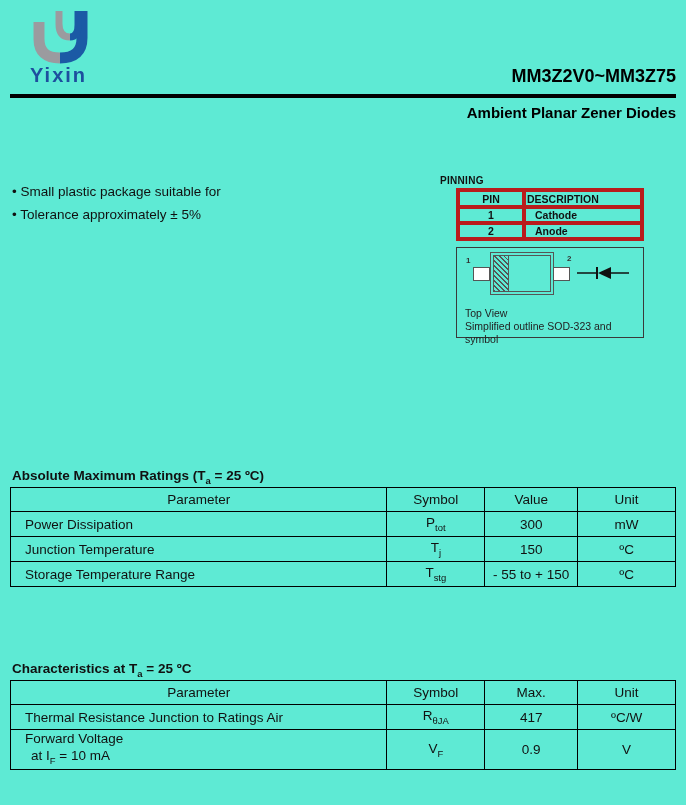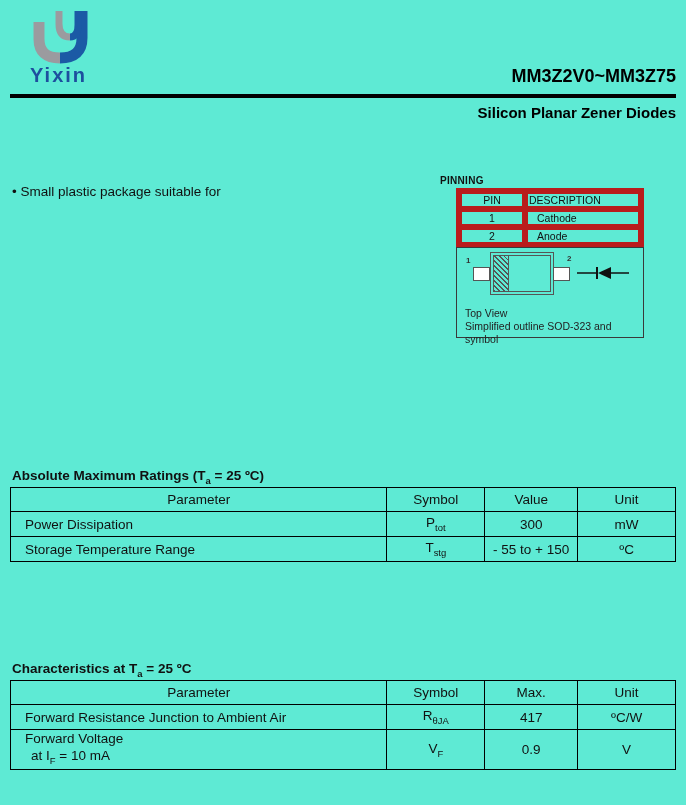--- a/index.html
+++ b/index.html
@@ -20,21 +20,21 @@
 
   
   .features { position:absolute; left:12px; top:181px; width:330px; font-size:13.5px; }
   .features-heading { font-weight:bold; margin-bottom:8px; }
   .feat-line { line-height:22.5px; }
   .feat-line.indent { padding-left:7px; }
 
   
   .pinning-label { position:absolute; left:440px; top:175px; font-size:10px; font-weight:bold; letter-spacing:0.3px; }
   .pin-table { position:absolute; left:456px; top:188px; width:188px; border-collapse:collapse; border:2px solid #222; font-size:10.5px; }
-  .pin-table th, .pin-table td { border:6px solid #b91c1c; font-weight:normal; }
+  .pin-table th, .pin-table td { border:4px solid #b91c1c; font-weight:bold; }
   .pin-table th { height:17px; border-bottom:2px solid #222; }
   .pin-table td { height:16px; }
   .pin-col { width:66px; text-align:center; }
   .desc-col { text-align:left; padding-left:1px; }
   .pin-table td.desc-col { padding-left:9px; }
 
   
   .pkg-box { position:absolute; left:456px; top:247px; width:188px; height:91px; border:1.5px solid #3a3a3a; }
   .pkg-body { position:absolute; left:33px; top:4px; width:64px; height:43px; border:1px solid #555; padding:2px; }
   .pkg-body-inner { width:100%; height:100%; border:1px solid #555; position:relative; overflow:hidden; }
@@ -82,24 +82,25 @@
       <path d="M11,14 V31 Q11,50 32,50" fill="none" stroke="#9b9b9f" stroke-width="11"></path>
       <path d="M32,50 Q54,50 54,30 V3" fill="none" stroke="#1b5aa5" stroke-width="11"></path>
       <path d="M31,3 V16 Q31,29 42,29" fill="none" stroke="#9b9b9f" stroke-width="7"></path>
       <path d="M42,29 Q50,29 50,17 V3" fill="none" stroke="#1b5aa5" stroke-width="7"></path>
     </svg>
     <div class="logo-text">Yixin</div>
   </div>
 
   <div class="part-number">MM3Z2V0~MM3Z75</div>
   <div class="rule-thick"></div>
-  <div class="subtitle">Silicon Planar Zener Diodes</div>
+  <div class="subtitle">Ambient Planar Zener Diodes</div>
 
   <div class="features">
     <div class="feat-line">• Small plastic package suitable for</div>
+    <div class="feat-line">• Tolerance approximately ± 5%</div>
   </div>
 
   <div class="pinning-label">PINNING</div>
   <table class="pin-table">
     <tbody>
         <tr>
       <th class="pin-col">PIN</th>
       <th class="desc-col">DESCRIPTION</th>
     </tr>
     <tr>
@@ -145,40 +146,46 @@
       <th class="c-val">Value</th>
       <th class="c-unit">Unit</th>
     </tr>
     <tr>
       <td class="c-param">Power Dissipation</td>
       <td class="c-sym"><span>P</span><sub>tot</sub></td>
       <td class="c-val">300</td>
       <td class="c-unit">mW</td>
     </tr>
     <tr>
+      <td class="c-param">Junction Temperature</td>
+      <td class="c-sym"><span>T</span><sub>j</sub></td>
+      <td class="c-val">150</td>
+      <td class="c-unit">ºC</td>
+    </tr>
+    <tr>
       <td class="c-param">Storage Temperature Range</td>
       <td class="c-sym"><span>T</span><sub>stg</sub></td>
       <td class="c-val">- 55 to + 150</td>
       <td class="c-unit">ºC</td>
     </tr>
   </tbody>
     </table>
 
   <div class="sec-heading h-char"><span>Characteristics at T</span><sub>a</sub><span> = 25 ºC</span></div>
 
   <table class="spec-table t-char">
     <tbody>
         <tr>
       <th class="c-param">Parameter</th>
       <th class="c-sym">Symbol</th>
       <th class="c-val">Max.</th>
       <th class="c-unit">Unit</th>
     </tr>
     <tr>
-      <td class="c-param">Forward Resistance Junction to Ambient Air</td>
+      <td class="c-param">Thermal Resistance Junction to Ratings Air</td>
       <td class="c-sym"><span>R</span><sub>θJA</sub></td>
       <td class="c-val">417</td>
       <td class="c-unit">ºC/W</td>
     </tr>
     <tr class="row-tall">
       <td class="c-param">
         <div class="pline">Forward Voltage</div>
         <div class="pline param-l2"><span>at I</span><sub>F</sub><span> = 10 mA</span></div>
       </td>
       <td class="c-sym"><span>V</span><sub>F</sub></td>

